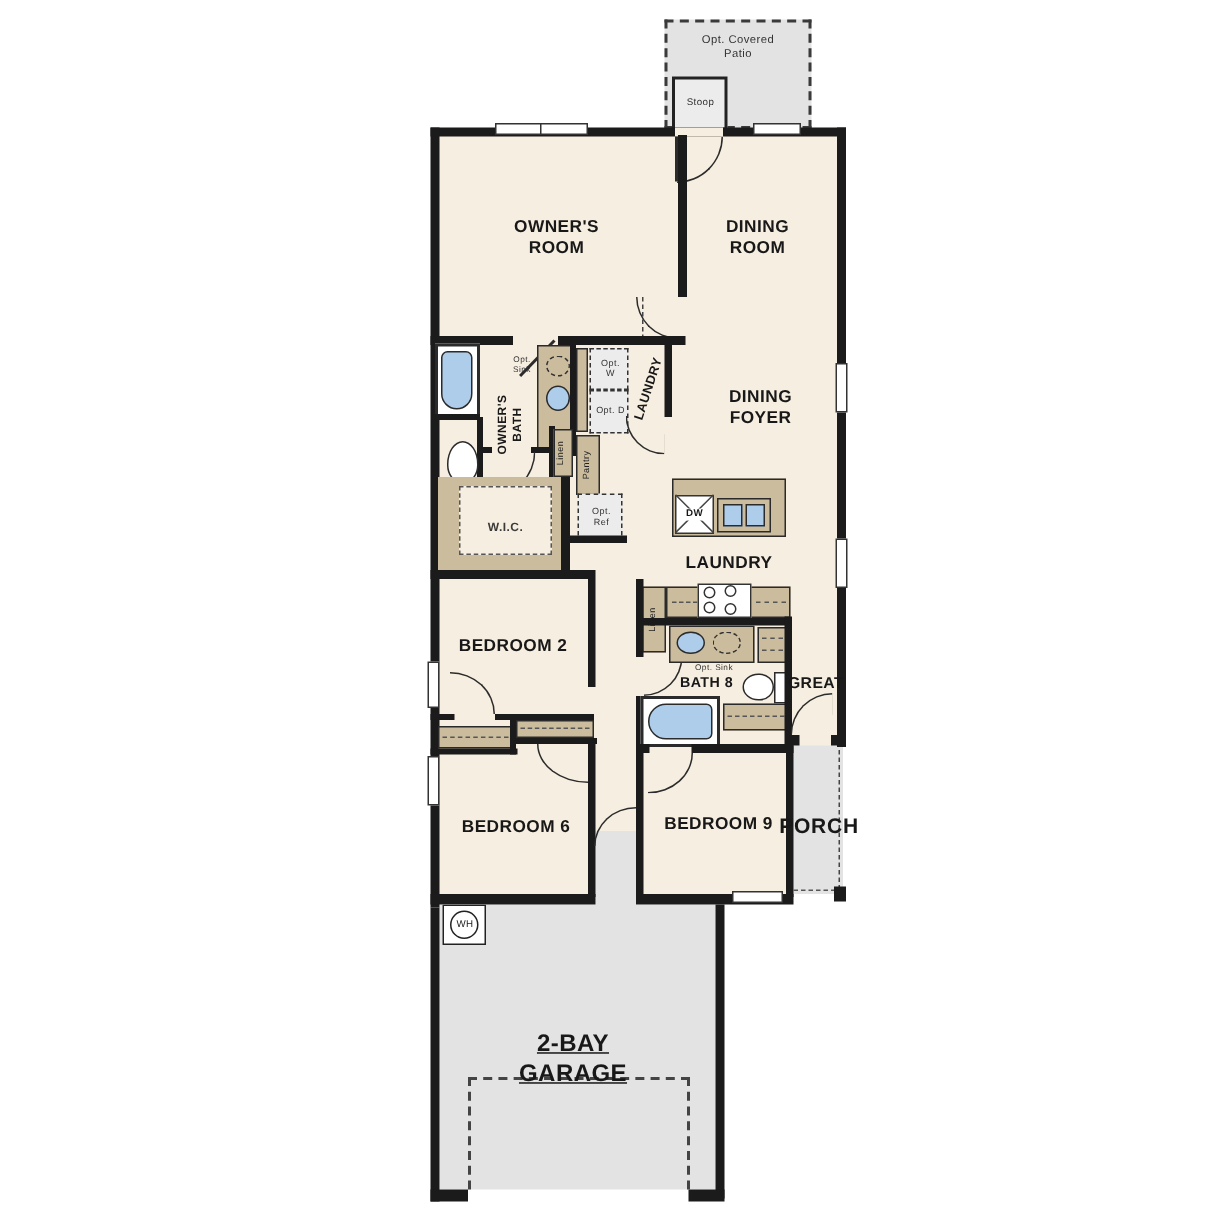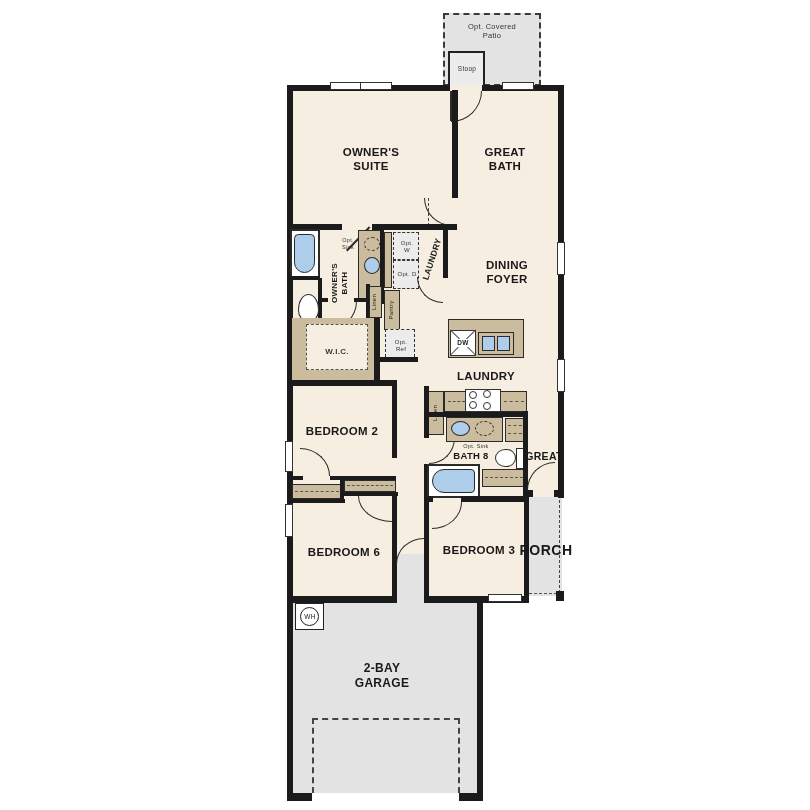--- a/index.html
+++ b/index.html
@@ -184,32 +184,32 @@
   <div class="arc bl" style="left:334px;top:496px;width:34px;height:26px;"></div>
   <div class="lbl" style="left:318px;top:431px;font-size:11.5px;white-space:nowrap;">BEDROOM 2</div>
 
   <div class="wall" style="left:368px;top:496px;width:5px;height:102px;"></div>
   <div class="lbl" style="left:320px;top:552px;font-size:11.5px;white-space:nowrap;">BEDROOM 6</div>
 
   <div class="wall" style="left:400px;top:496px;width:9px;height:6px;"></div>
   <div class="wall" style="left:437px;top:496px;width:68px;height:6px;"></div>
   <div class="wall" style="left:400px;top:502px;width:5px;height:94px;"></div>
   <div class="arc br" style="left:408px;top:502px;width:30px;height:27px;"></div>
-  <div class="lbl" style="left:455px;top:550px;font-size:11.5px;white-space:nowrap;">BEDROOM 3</div>
+  <div class="lbl" style="left:455px;top:550px;font-size:11.5px;white-space:nowrap;">BEDROOM 9</div>
 
   <div class="arc tl" style="left:372px;top:538px;width:28px;height:26px;"></div>
 
   <div class="fill" style="left:271px;top:603px;width:29px;height:27px;background:#fff;border:1.4px solid #222;box-sizing:border-box;"></div>
   <div class="fill" style="left:276px;top:607px;width:19px;height:19px;background:#fff;border:1.4px solid #222;border-radius:50%;box-sizing:border-box;"></div>
   <div class="lbl" style="left:286px;top:617px;font-size:6.5px;font-weight:normal;color:#222;">WH</div>
   <div class="fill" style="left:288px;top:718px;width:148px;height:75px;border:2px dashed #444;border-bottom:none;box-sizing:border-box;"></div>
-  <div class="lbl" style="left:358px;top:676px;font-size:12px;width:80px;">2-BAY GARAGE</div>
-
-  <div class="lbl" style="left:347px;top:159px;font-size:11.5px;width:82px;">OWNER'S SUITE</div>
-  <div class="lbl" style="left:481px;top:159px;font-size:11.5px;width:60px;">GREAT BATH</div>
+  <div class="lbl" style="left:358px;top:706px;font-size:16px;width:80px;text-decoration:underline;">2-BAY GARAGE</div>
+
+  <div class="lbl" style="left:347px;top:159px;font-size:11.5px;width:82px;">OWNER'S ROOM</div>
+  <div class="lbl" style="left:481px;top:159px;font-size:11.5px;width:60px;">DINING ROOM</div>
   <div class="lbl" style="left:483px;top:272px;font-size:11.5px;width:60px;">DINING FOYER</div>
   <div class="lbl" style="left:462px;top:376px;font-size:11.5px;white-space:nowrap;">LAUNDRY</div>
 
   <div class="win" style="left:306px;top:82px;width:62px;height:8px;"></div>
   <div class="winline" style="left:336px;top:82px;width:1px;height:8px;"></div>
   <div class="win" style="left:478px;top:82px;width:32px;height:8px;"></div>
   <div class="win" style="left:533px;top:242px;width:8px;height:33px;"></div>
   <div class="win" style="left:533px;top:359px;width:8px;height:33px;"></div>
   <div class="win" style="left:261px;top:441px;width:8px;height:31px;"></div>
   <div class="win" style="left:261px;top:504px;width:8px;height:33px;"></div>

